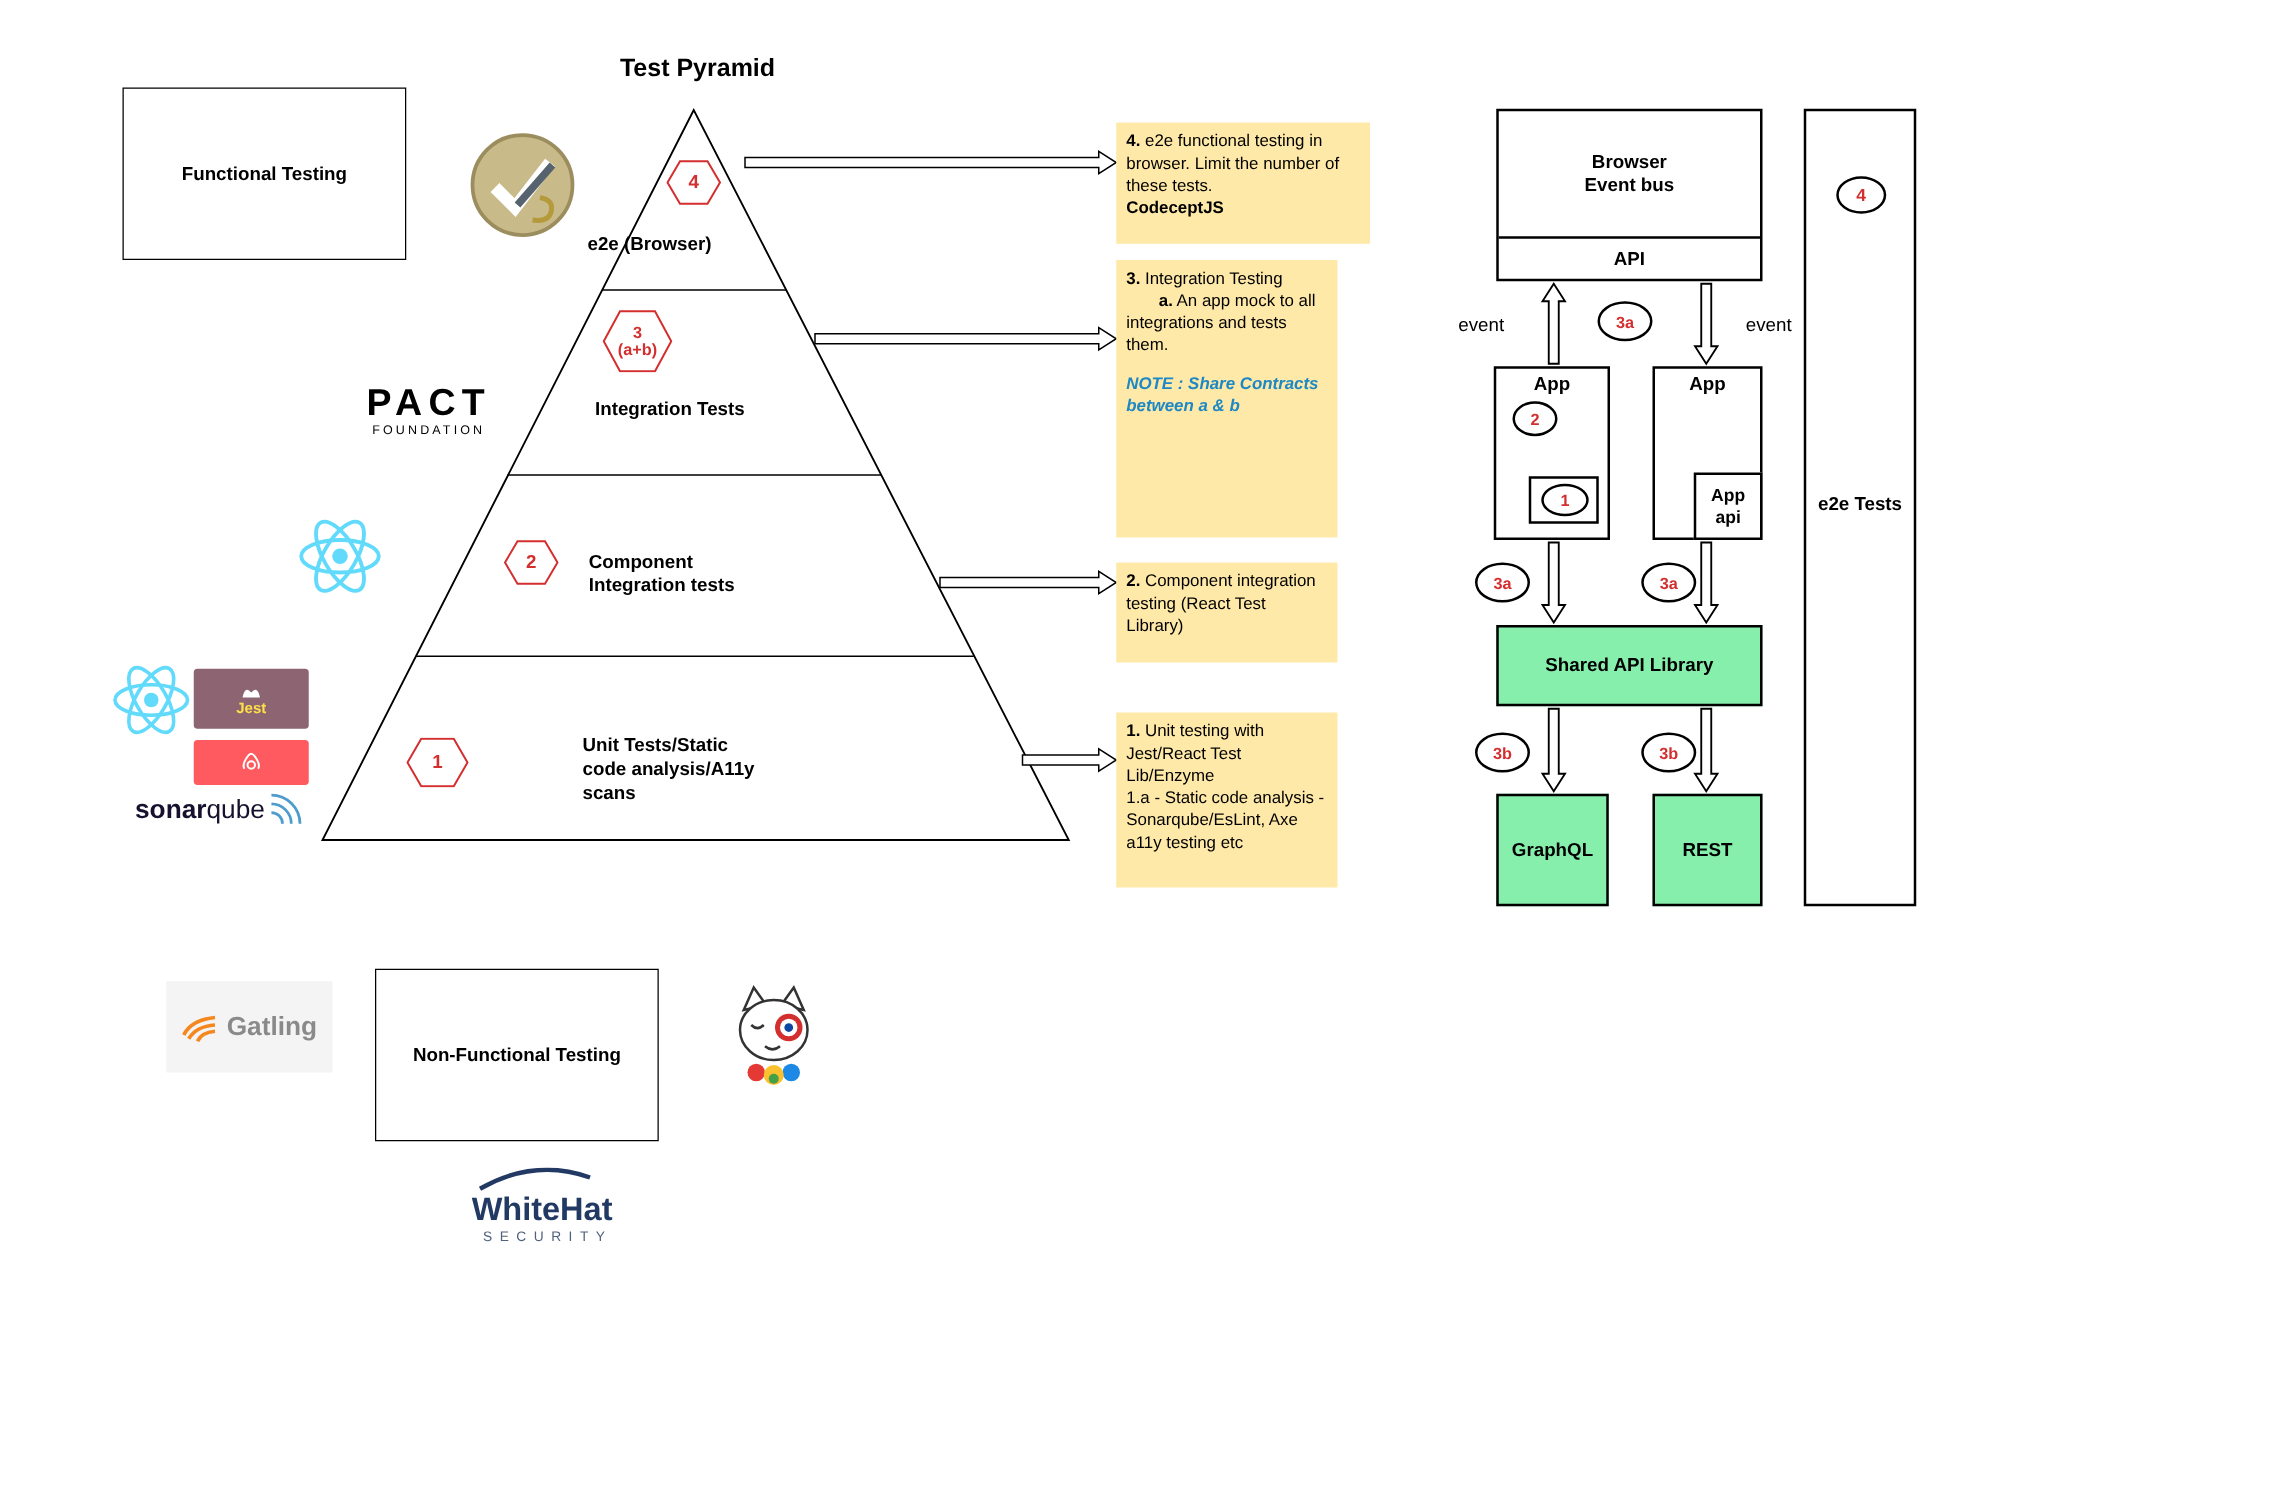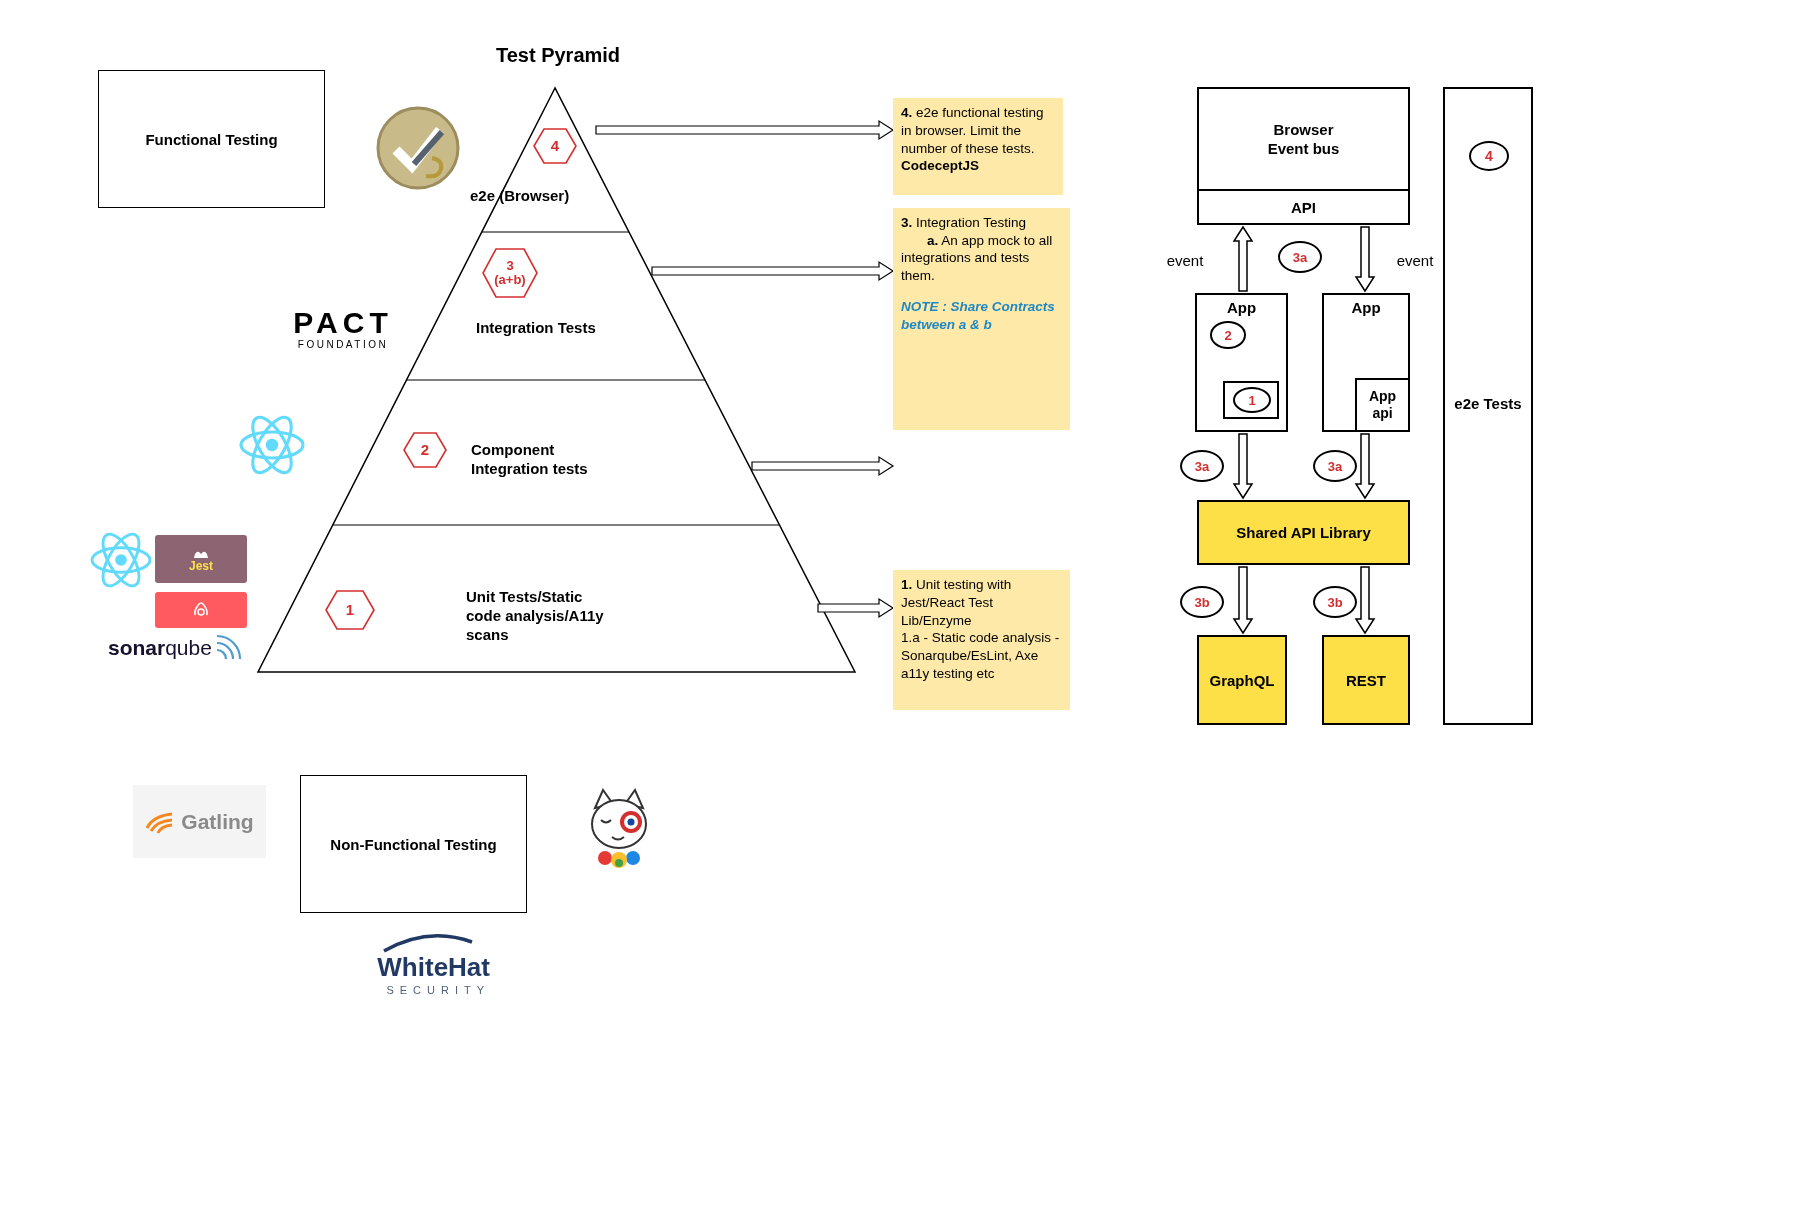--- a/index.html
+++ b/index.html
@@ -10,21 +10,21 @@
   }
   .abs { position:absolute; }
   .pre { white-space:pre-line; }
   .lbl { position:absolute; font-weight:bold; font-size:15px; text-align:left; line-height:1.25; }
   .plainbox {
     position:absolute; border:1.5px solid #000; background:#fff;
     display:flex; align-items:center; justify-content:center;
     font-weight:bold; font-size:15px; text-align:right;
   }
   .archbox {
-    position:absolute; border:2px solid #000; background:#fde047;
+    position:absolute; border:2px solid #000; background:#86efac;
     display:flex; align-items:center; justify-content:center;
     font-weight:bold; font-size:15px; text-align:center;
   }
   .note {
     position:absolute; background:#ffe9a8; padding:6px 8px;
     font-size:13.5px; line-height:1.32; overflow:hidden;
   }
   .note .num { font-weight:bold; }
   .note .ind { padding-left:26px; }
   .note-blue { color:#1e88c5; font-weight:bold; font-style:italic; }
@@ -113,35 +113,38 @@
   </div>
 
   <div class="lbl" style="left:470px;top:187px;width:170px">e2e (Browser)</div>
   <div class="lbl" style="left:476px;top:319px;width:170px">Integration Tests</div>
   <div class="lbl pre" style="left:471px;top:441px;width:180px">Component
 Integration tests</div>
   <div class="lbl pre" style="left:466px;top:588px;width:190px">Unit Tests/Static
 code analysis/A11y
 scans</div>
 
-  <div class="note" style="left:893px;top:98px;width:170px;height:97px">
+  <div class="note" style="left:893px;top:98px;width:203px;height:97px">
     <span class="num">4.</span><span> e2e functional testing in browser. Limit the number of these tests.</span>
     <div class="num">CodeceptJS</div>
   </div>
 
   <div class="note" style="left:893px;top:208px;width:177px;height:222px;line-height:1.3">
     <div>
       <span class="num">3.</span><span> Integration Testing</span>
     </div>
     <div>
       <span class="num ind">a.</span><span> An app mock to all integrations and tests them.</span>
     </div>
     <div class="note-blue" style="margin-top:14px">NOTE : Share Contracts between a &amp; b</div>
   </div>
 
+  <div class="note" style="left:893px;top:450px;width:177px;height:80px">
+    <span class="num">2.</span><span> Component integration testing (React Test Library)</span>
+  </div>
 
   <div class="note" style="left:893px;top:570px;width:177px;height:140px">
     <span class="num">1.</span><span> Unit testing with Jest/React Test Lib/Enzyme</span>
     <div>1.a -  Static code analysis - Sonarqube/EsLint, Axe a11y testing etc</div>
   </div>
 
   <div class="abs" style="left:288px;top:308px;width:110px;text-align:center">
     <div style="font-weight:bold;font-size:30px;letter-spacing:5px;line-height:1">PACT</div>
     <div style="font-size:10px;letter-spacing:2.5px;margin-top:1px">FOUNDATION</div>
   </div>

